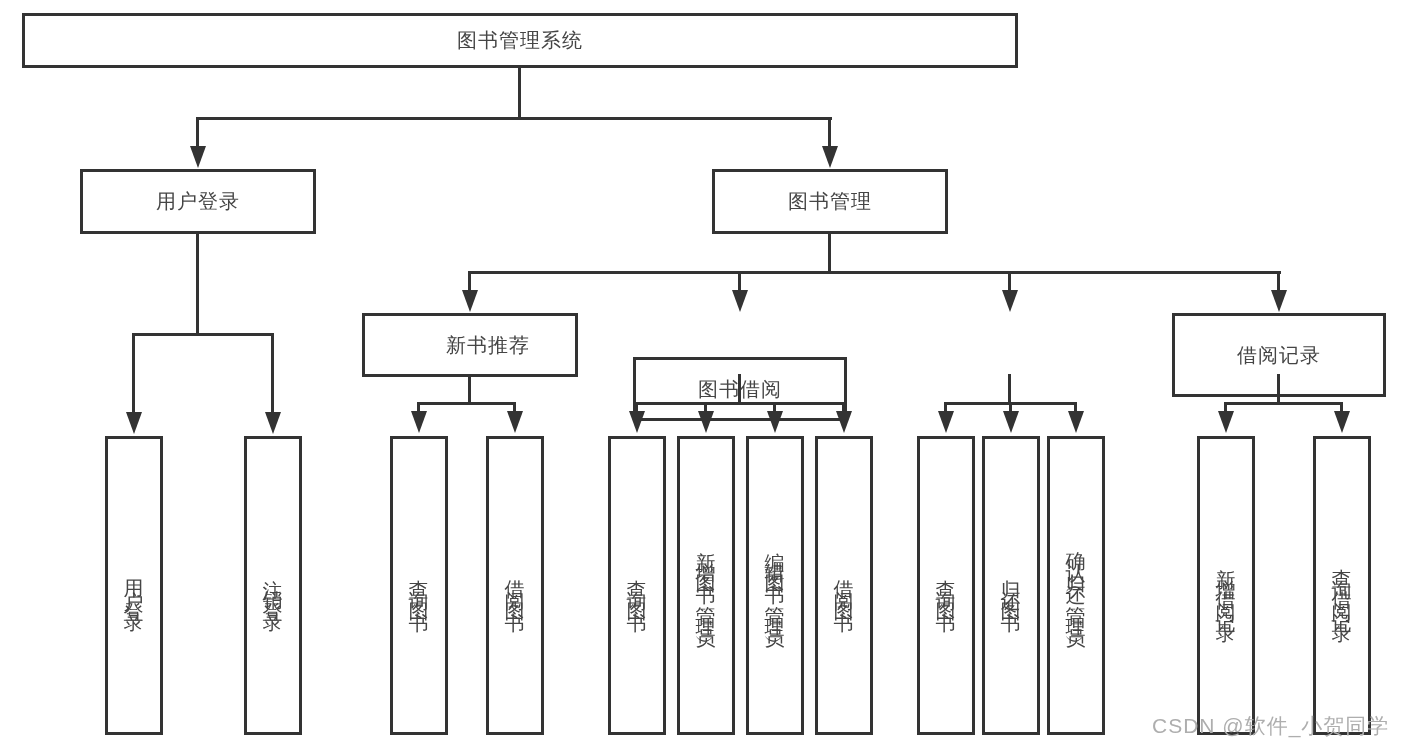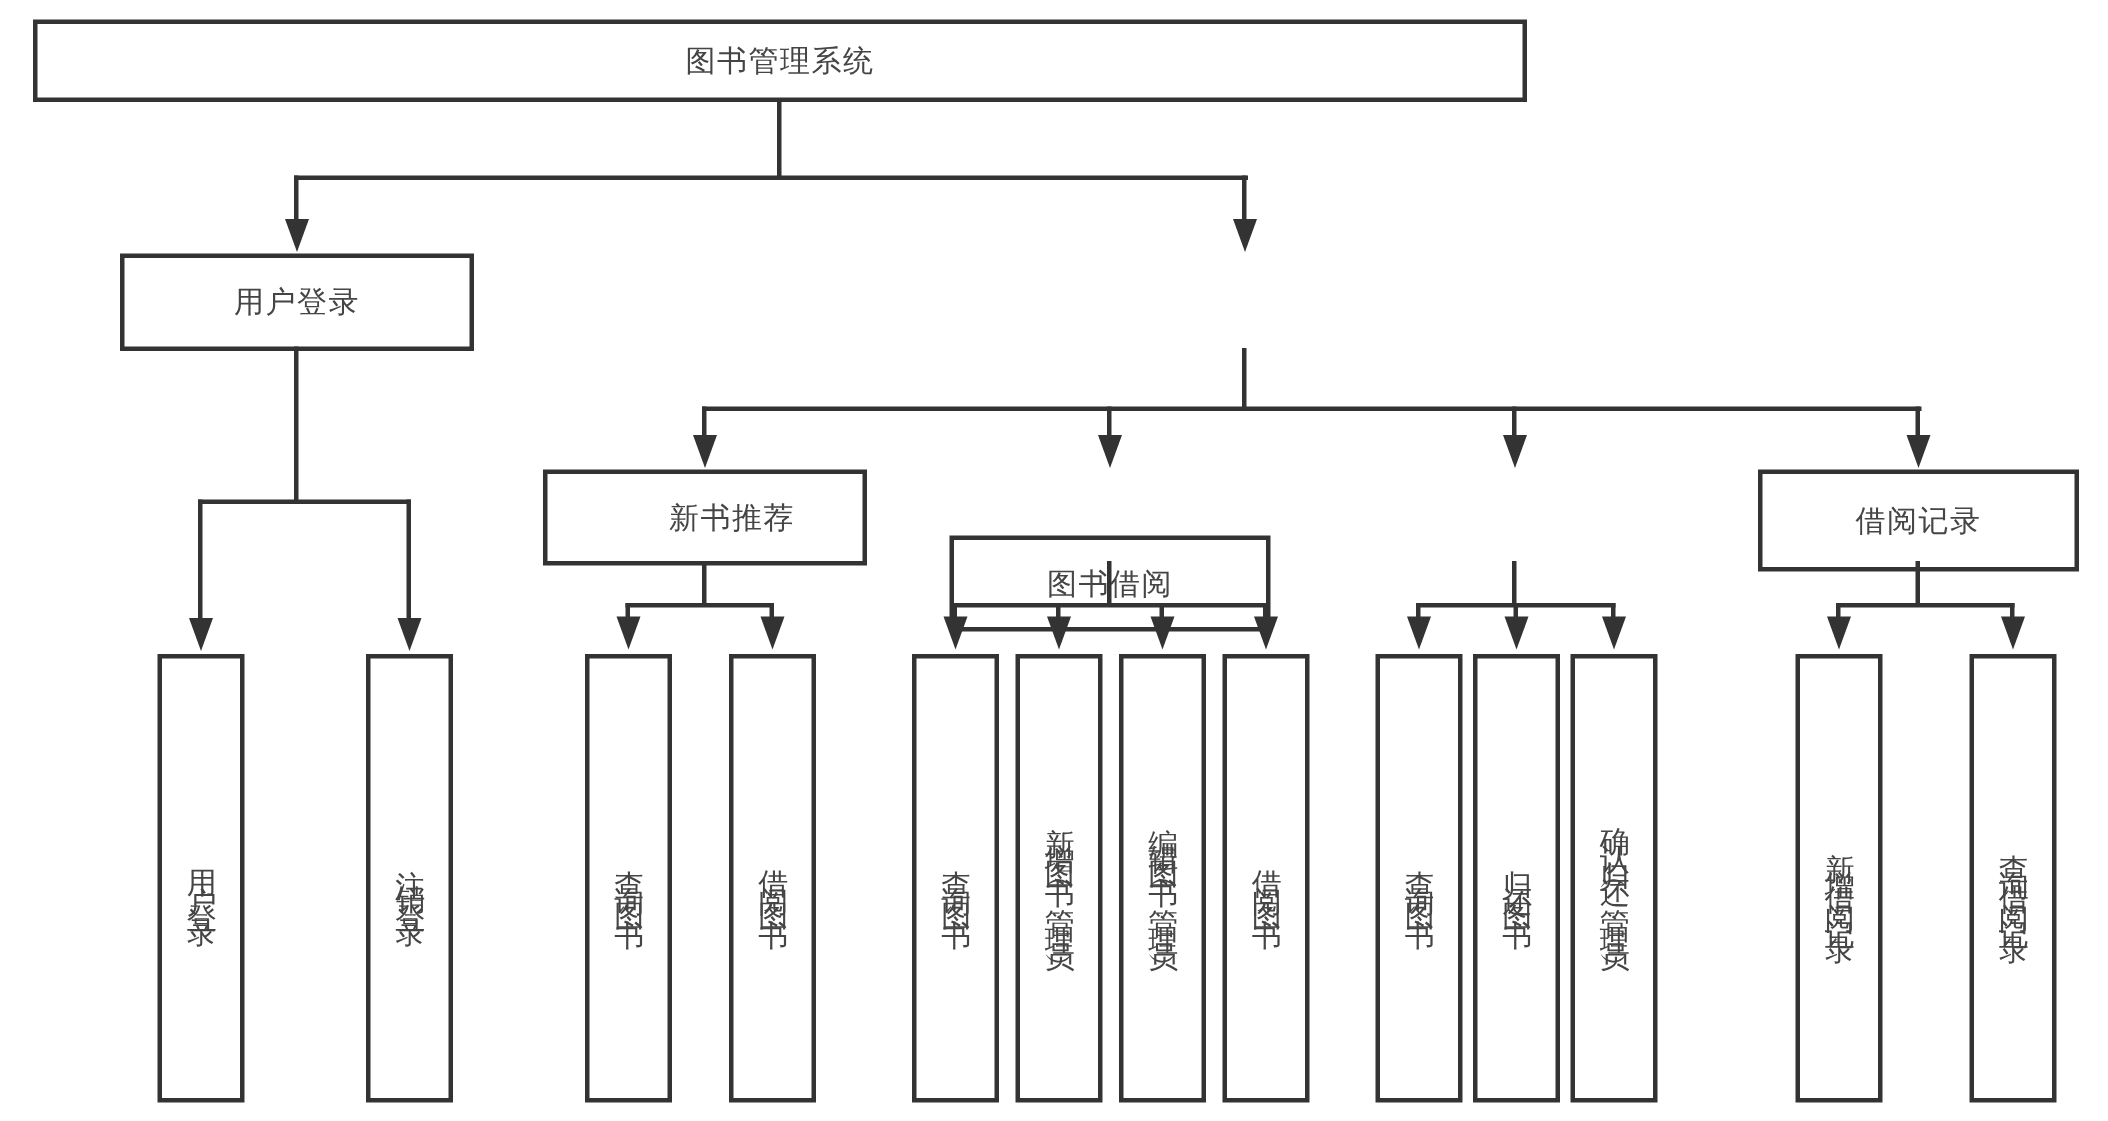--- a/index.html
+++ b/index.html
@@ -74,39 +74,42 @@
   <div class="vline" style="left:518px; top:66px; height:52px;"></div>
   <div class="hline" style="left:196px; top:117px; width:636px;"></div>
   <div class="vline" style="left:196px; top:117px; height:30px;"></div>
   <div class="vline" style="left:828px; top:117px; height:30px;"></div>
   <div class="arrow" style="left:190px; top:146px;"></div>
   <div class="arrow" style="left:822px; top:146px;"></div>
 
   <div class="hbox" style="left:80px; top:169px; width:236px; height:65px;">
     <span>用户登录</span>
   </div>
+  <div class="hbox" style="left:712px; top:169px; width:236px; height:65px;">
+    <span>图书管理</span>
+  </div>
 
   <div class="vline" style="left:828px; top:232px; height:41px;"></div>
   <div class="hline" style="left:468px; top:271px; width:813px;"></div>
   <div class="vline" style="left:468px; top:271px; height:20px;"></div>
   <div class="vline" style="left:738px; top:271px; height:20px;"></div>
   <div class="vline" style="left:1008px; top:271px; height:20px;"></div>
   <div class="vline" style="left:1277px; top:271px; height:20px;"></div>
   <div class="arrow" style="left:462px; top:290px;"></div>
   <div class="arrow" style="left:732px; top:290px;"></div>
   <div class="arrow" style="left:1002px; top:290px;"></div>
   <div class="arrow" style="left:1271px; top:290px;"></div>
 
   <div class="hbox" style="left:362px; top:313px; width:216px; height:64px;padding-left:36px;">
     <span>新书推荐</span>
   </div>
   <div class="hbox" style="left:633px; top:313px; width:214px; height:64px;margin-top:44px;">
     <span>图书借阅</span>
   </div>
-  <div class="hbox" style="left:1172px; top:313px; width:214px; height:68px;">
+  <div class="hbox" style="left:1172px; top:313px; width:214px; height:84px;">
     <span>借阅记录</span>
   </div>
 
   <div class="vline" style="left:196px; top:231px; height:104px;"></div>
   <div class="hline" style="left:132px; top:333px; width:142px;"></div>
   <div class="vline" style="left:132px; top:333px; height:80px;"></div>
   <div class="vline" style="left:271px; top:333px; height:80px;"></div>
   <div class="arrow" style="left:126px; top:412px;"></div>
   <div class="arrow" style="left:265px; top:412px;"></div>
 
@@ -181,14 +184,15 @@
     <span class="vtext">确认归还（管理员）</span>
   </div>
 
   <div class="vbox" style="left:1197px;">
     <span class="vtext">新增借阅记录</span>
   </div>
   <div class="vbox" style="left:1313px;">
     <span class="vtext">查询借阅记录</span>
   </div>
 
+  <div class="watermark">CSDN @软件_小贺同学</div>
 
 </div>
 
 </body></html>

